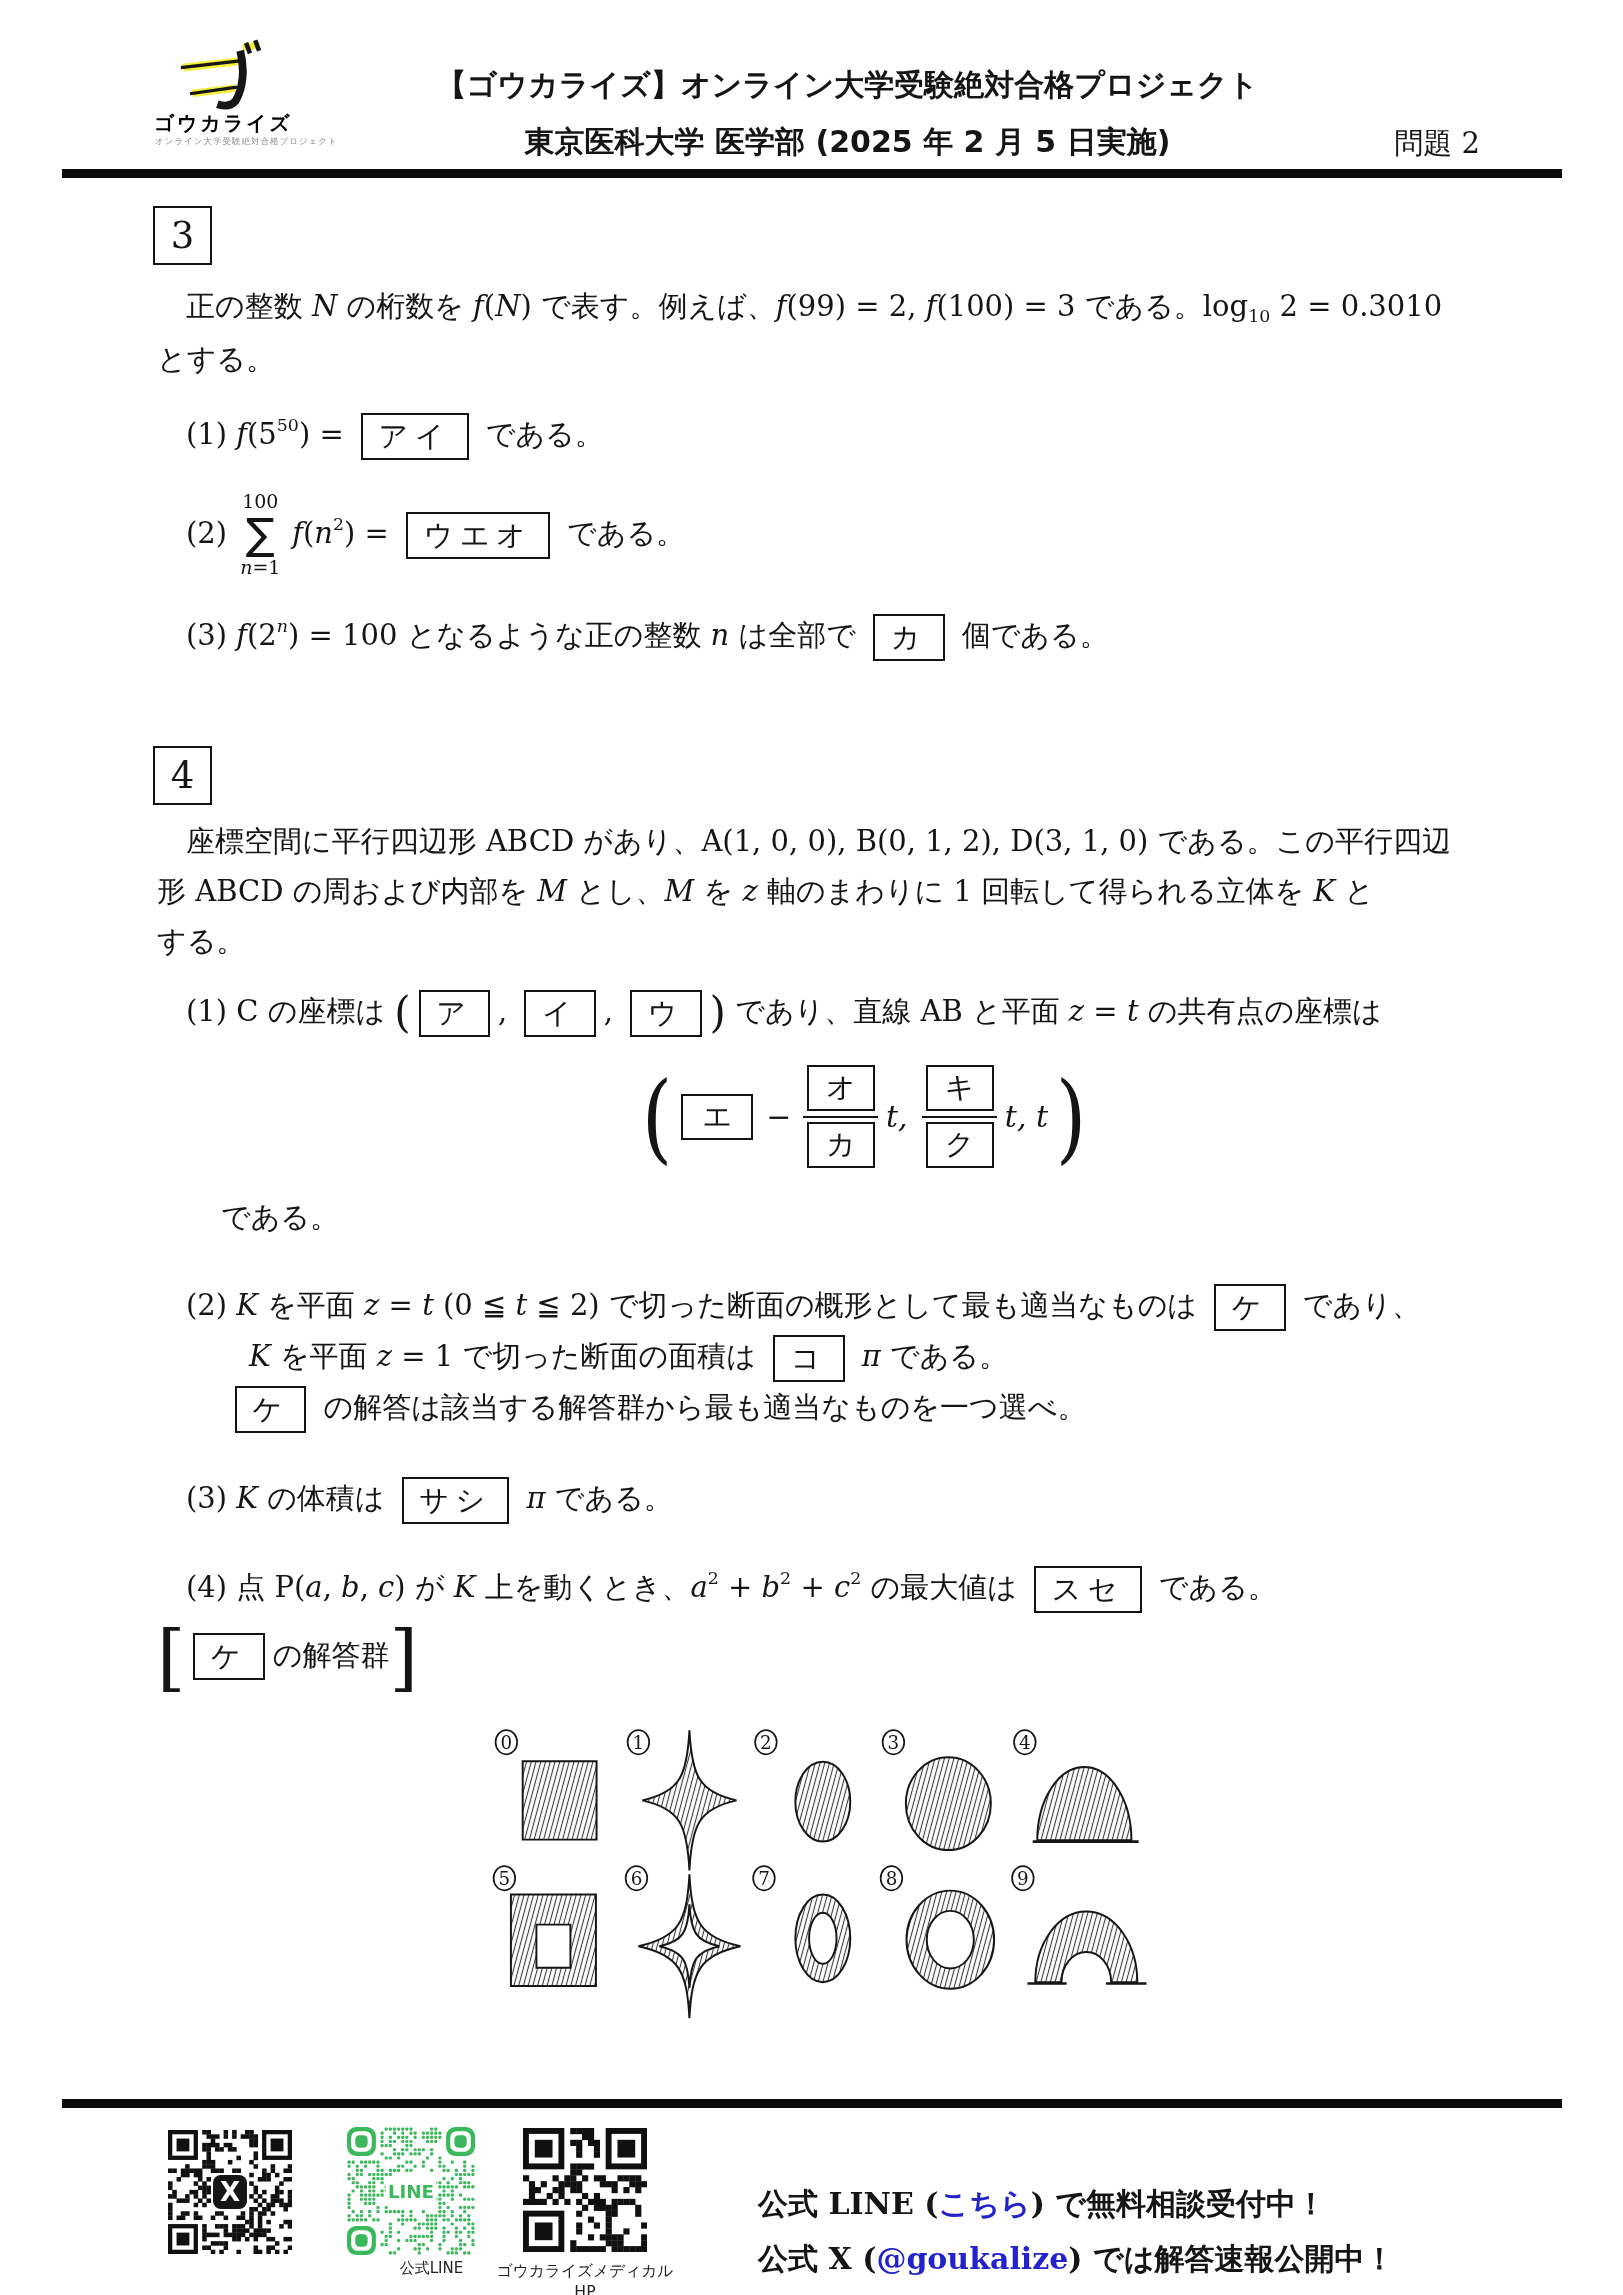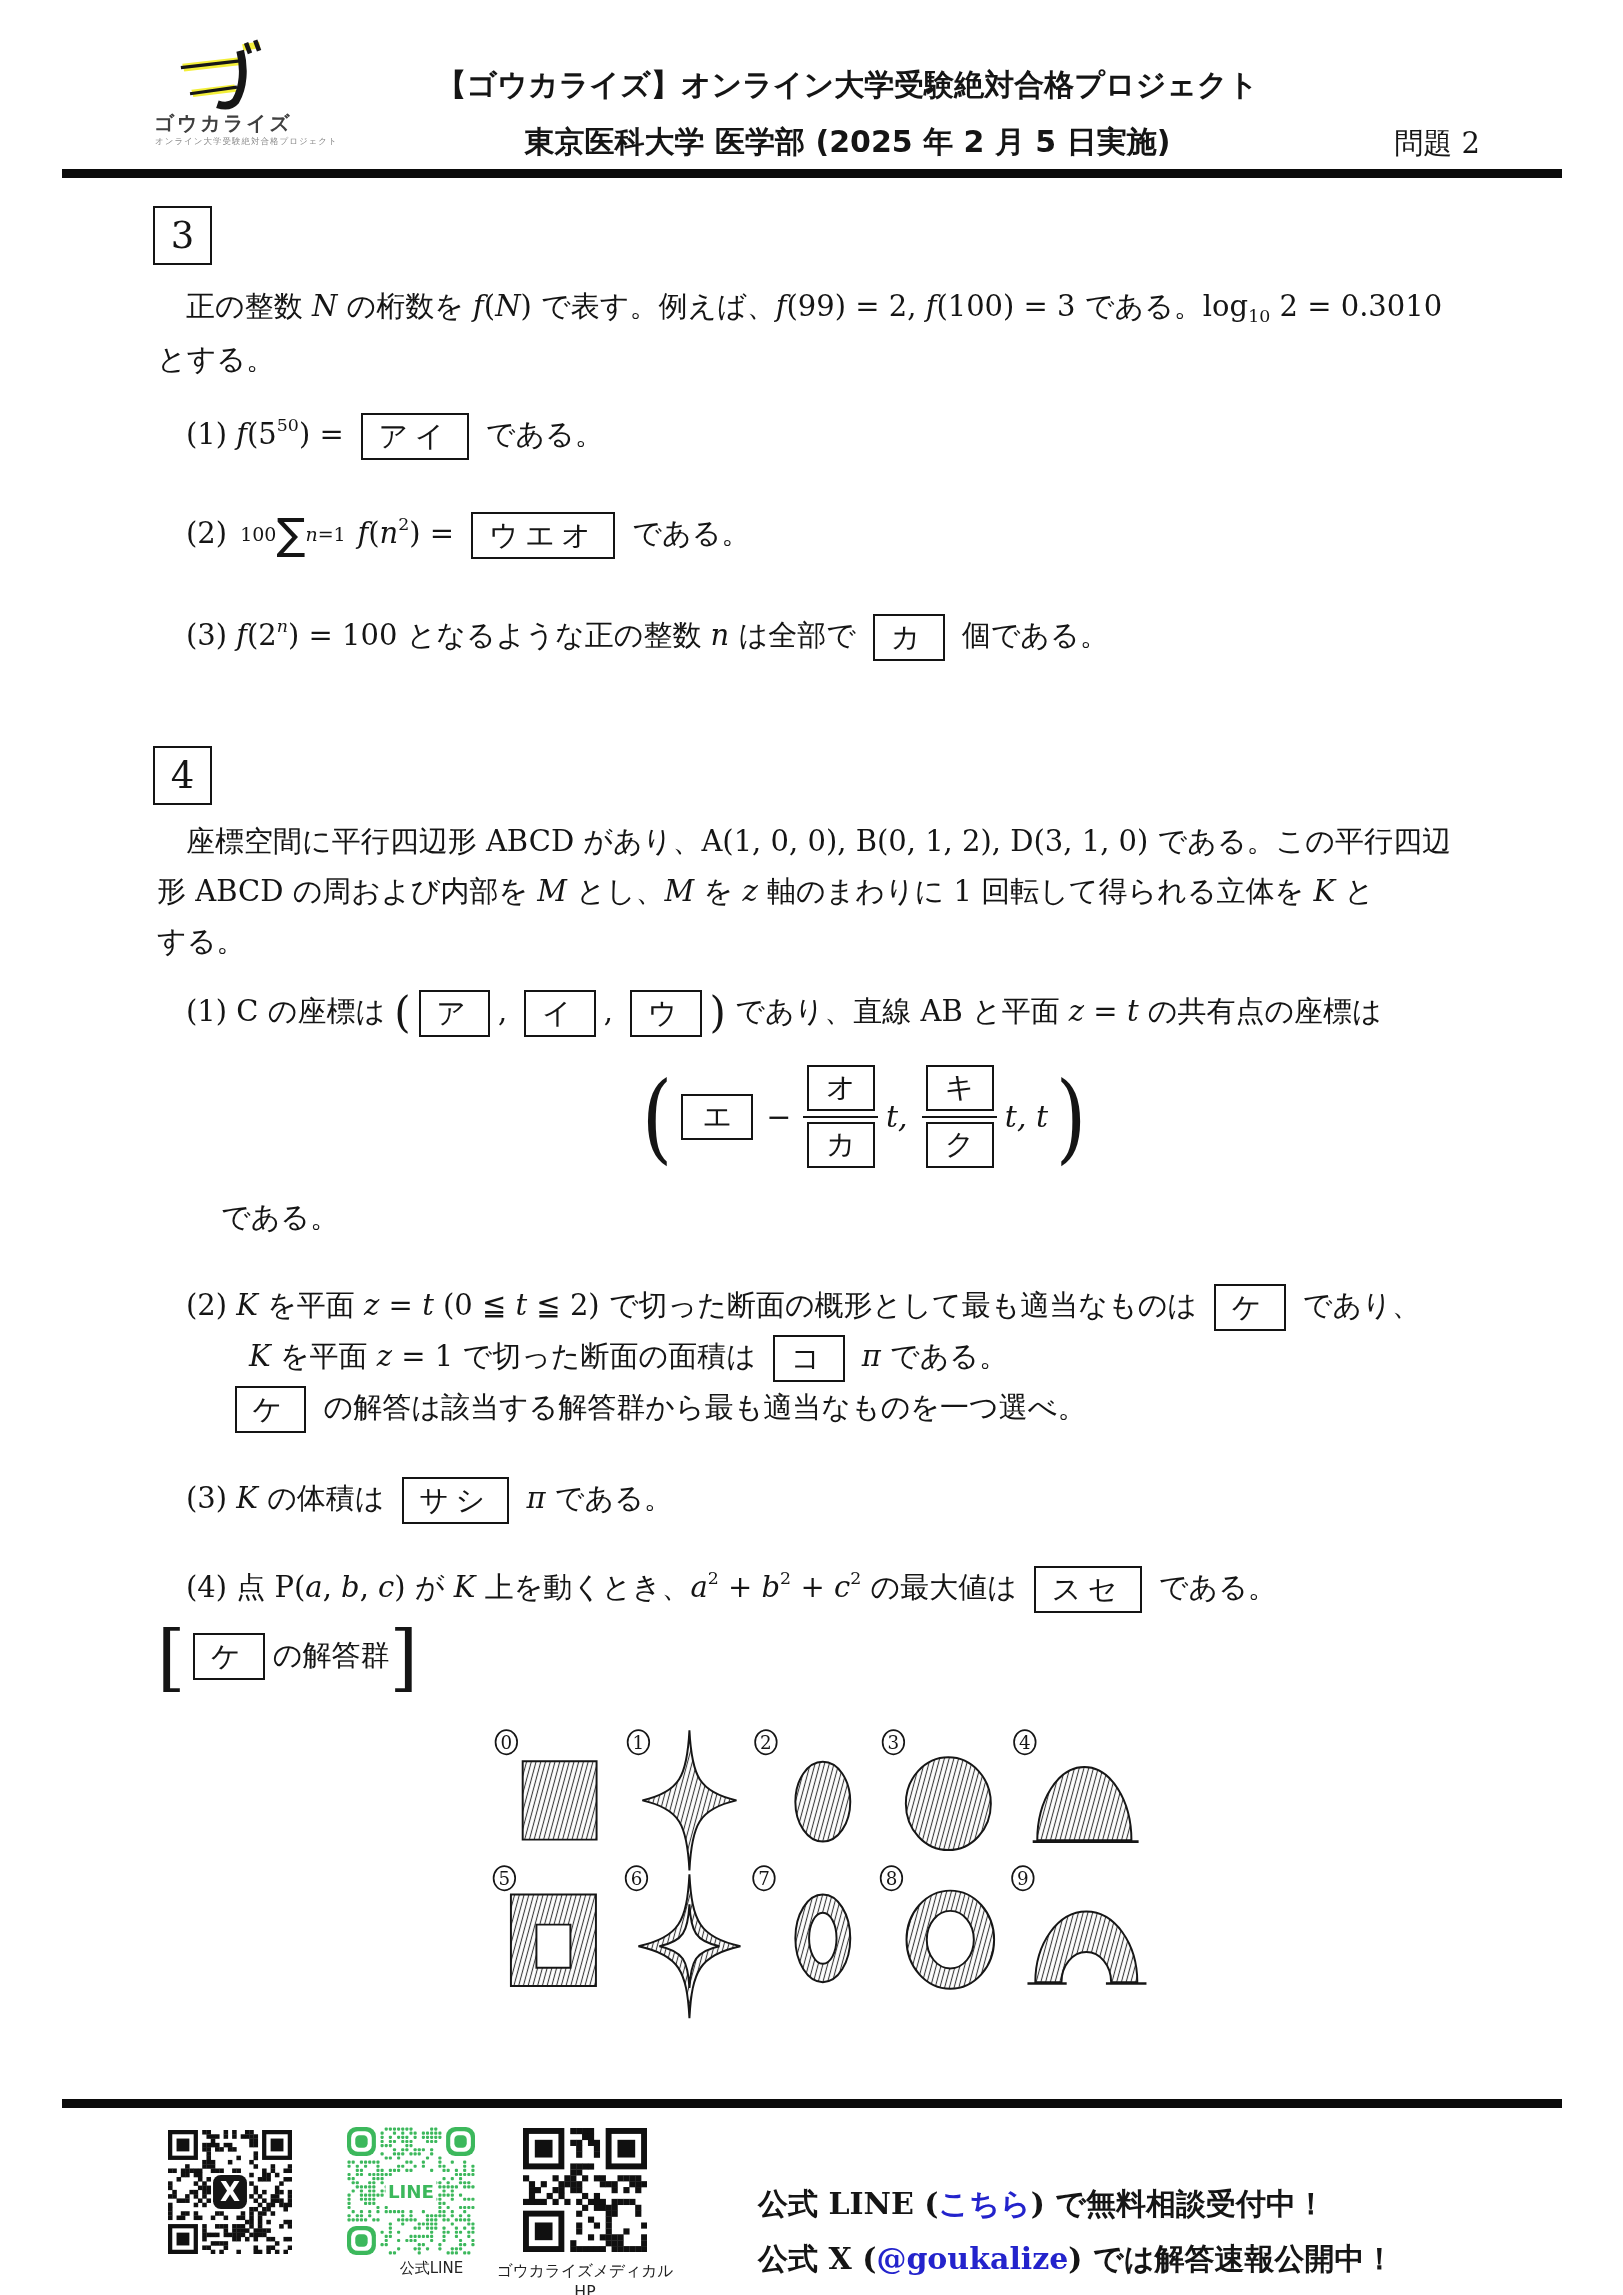--- a/index.html
+++ b/index.html
@@ -14,42 +14,42 @@
   .rn-blue{color:#2323cc;font-weight:bold;}
   .rn-par{font-size:42px;vertical-align:middle;line-height:1;}
   sup{font-size:0.6em;vertical-align:baseline;position:relative;top:-0.72em;}
   sub{font-size:0.6em;vertical-align:baseline;position:relative;top:0.35em;}
   .ansbox{display:inline-flex;align-items:center;justify-content:center;
           border:2.3px solid #141414;height:43px;min-width:27.5px;padding:0 15.7px;
           margin:0 7.9px;font-size:29px;letter-spacing:6.5px;vertical-align:middle;
           background:#fff;line-height:1;}
   .numbox{position:absolute;display:flex;align-items:center;justify-content:center;
           border:2.6px solid #141414;width:55px;height:55px;font-size:37px;background:#fff;}
-  .sumblock{display:inline-flex;flex-direction:row;align-items:center;
+  .sumblock{display:inline-flex;flex-direction:column;align-items:center;
             vertical-align:middle;margin:0 11.8px 0 3.9px;line-height:1;}
   .sumblock .lim{font-size:19px;line-height:1.15;}
   .sumblock .sig{font-size:43px;line-height:1.02;font-family:"DejaVu Sans","Liberation Sans",sans-serif;}
   .formula{position:absolute;display:flex;align-items:center;justify-content:center;white-space:nowrap;}
   .bigpar{font-size:98px;line-height:1;display:inline-block;transform:scaleX(.8);}
   .fbox{display:inline-flex;align-items:center;justify-content:center;border:2.3px solid #141414;
         width:64px;height:42px;font-size:29px;background:#fff;}
   .frac{display:inline-flex;flex-direction:column;align-items:center;margin:0 3.9px;}
   .frac .bar{width:75px;border-top:2.6px solid #141414;margin:4.6px 0;}
   .fm-it{font-style:italic;font-size:30px;margin:0 3.9px;}
   .fm-op{font-size:30px;margin:0 7.9px;}
   .ansgroup{position:absolute;display:flex;align-items:center;white-space:nowrap;}
   .bigbracket{font-size:73px;line-height:1;font-weight:400;}
   .aglabel{font-size:29px;}
   
   .title1,.title2{position:absolute;left:0;width:1623px;text-align:center;
         font-family:"DejaVu Sans","Liberation Sans",sans-serif;font-weight:bold;font-size:30px;padding-left:36px;}
   .pagelabel{position:absolute;right:143px;font-size:29px;}
   .hrule{position:absolute;left:62px;width:1500px;height:8.5px;background:#0b0b0b;}
   .logotext{position:absolute;left:154px;top:110px;font-family:"DejaVu Sans","Liberation Sans",sans-serif;
-            font-weight:bold;font-size:20px;letter-spacing:2.6px;color:#404040;}
+            font-weight:bold;font-size:20px;letter-spacing:2.6px;color:#000000;}
   .logotag{position:absolute;left:155px;top:136px;font-family:Liberation Sans, sans-serif;
            font-size:8.5px;letter-spacing:1px;color:#8a8a8a;}
   
   .ftline{position:absolute;left:758px;white-space:nowrap;font-weight:bold;font-size:30px;line-height:37px;}
   .qrlabel{position:absolute;text-align:center;font-family:"DejaVu Sans","Liberation Sans",sans-serif;
            color:#222;}
 </style>
 </head>
 <body>
 

